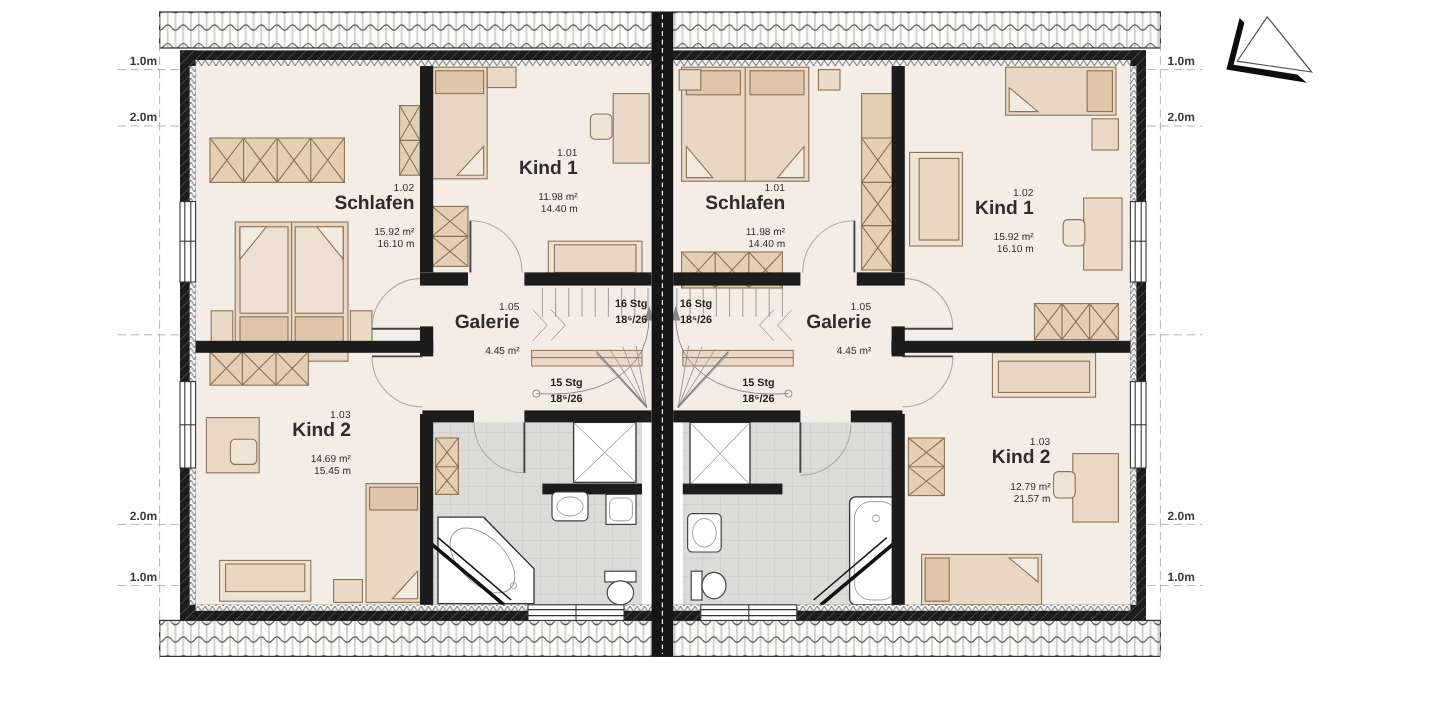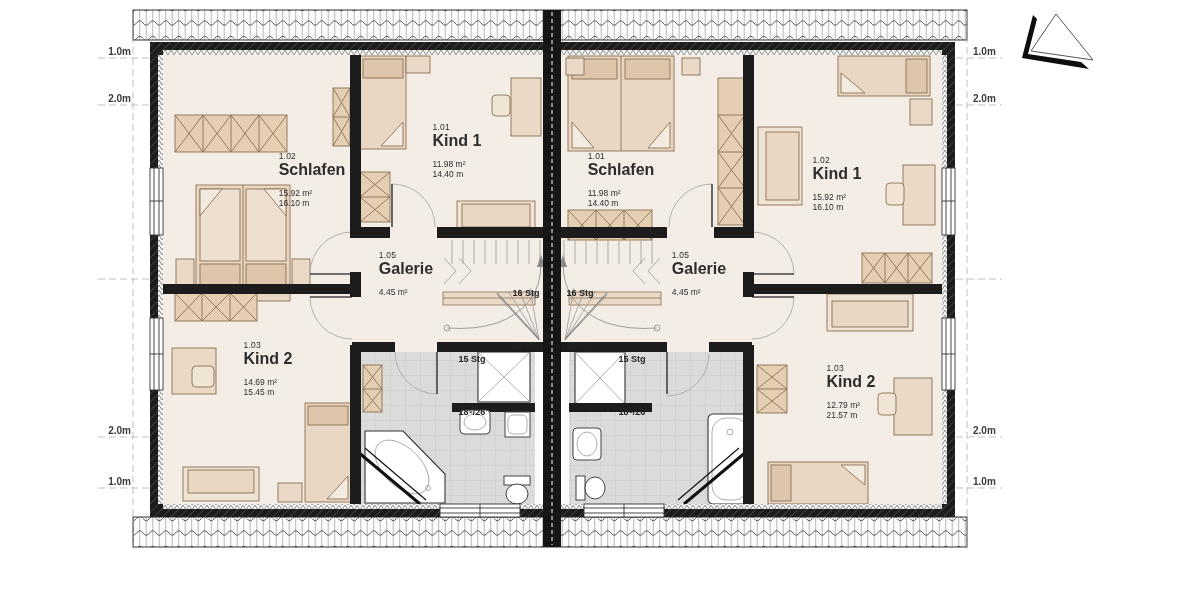--- a/index.html
+++ b/index.html
@@ -1,28 +1,28 @@
 <!DOCTYPE html>
 <html><head>
 <meta charset="utf-8">
 <style>
   html,body{margin:0;padding:0;background:#ffffff;}
   .stage{position:relative;width:1200px;height:600px;background:#fff;overflow:hidden;
          font-family:"Liberation Sans",sans-serif;}
   .plansvg{position:absolute;left:0;top:0;}
-  .rlabel{position:absolute;text-align:left;transform:translateX(-50%);
+  .rlabel{position:absolute;text-align:right;transform:translateX(-50%);
           color:#2d2d2d;line-height:1.18;white-space:nowrap;}
   .rlabel span{display:block;}
   .rlabel .num{font-size:8.5px;letter-spacing:.2px;}
   .rlabel .nm{font-size:16px;font-weight:bold;}
   .rlabel .ar{font-size:8.5px;margin-top:8px;}
   .rlabel .pm{font-size:8.5px;}
   .slabel{position:absolute;text-align:center;transform:translateX(-50%);
           font-size:9px;font-weight:bold;color:#222;line-height:1.45;white-space:nowrap;}
-  .slabel span{display:block;margin-top:40px;}
+  .slabel span{display:block;}
   .dim{position:absolute;font-size:10px;font-weight:bold;color:#3a3a3a;width:50px;}
   .dim.l{text-align:right;}
   .dim.r{text-align:left;}
 </style>
 </head>
 <body>
 
 <div class="stage">
 
 <svg class="plansvg" width="1200" height="600" viewBox="0 0 1200 600">

